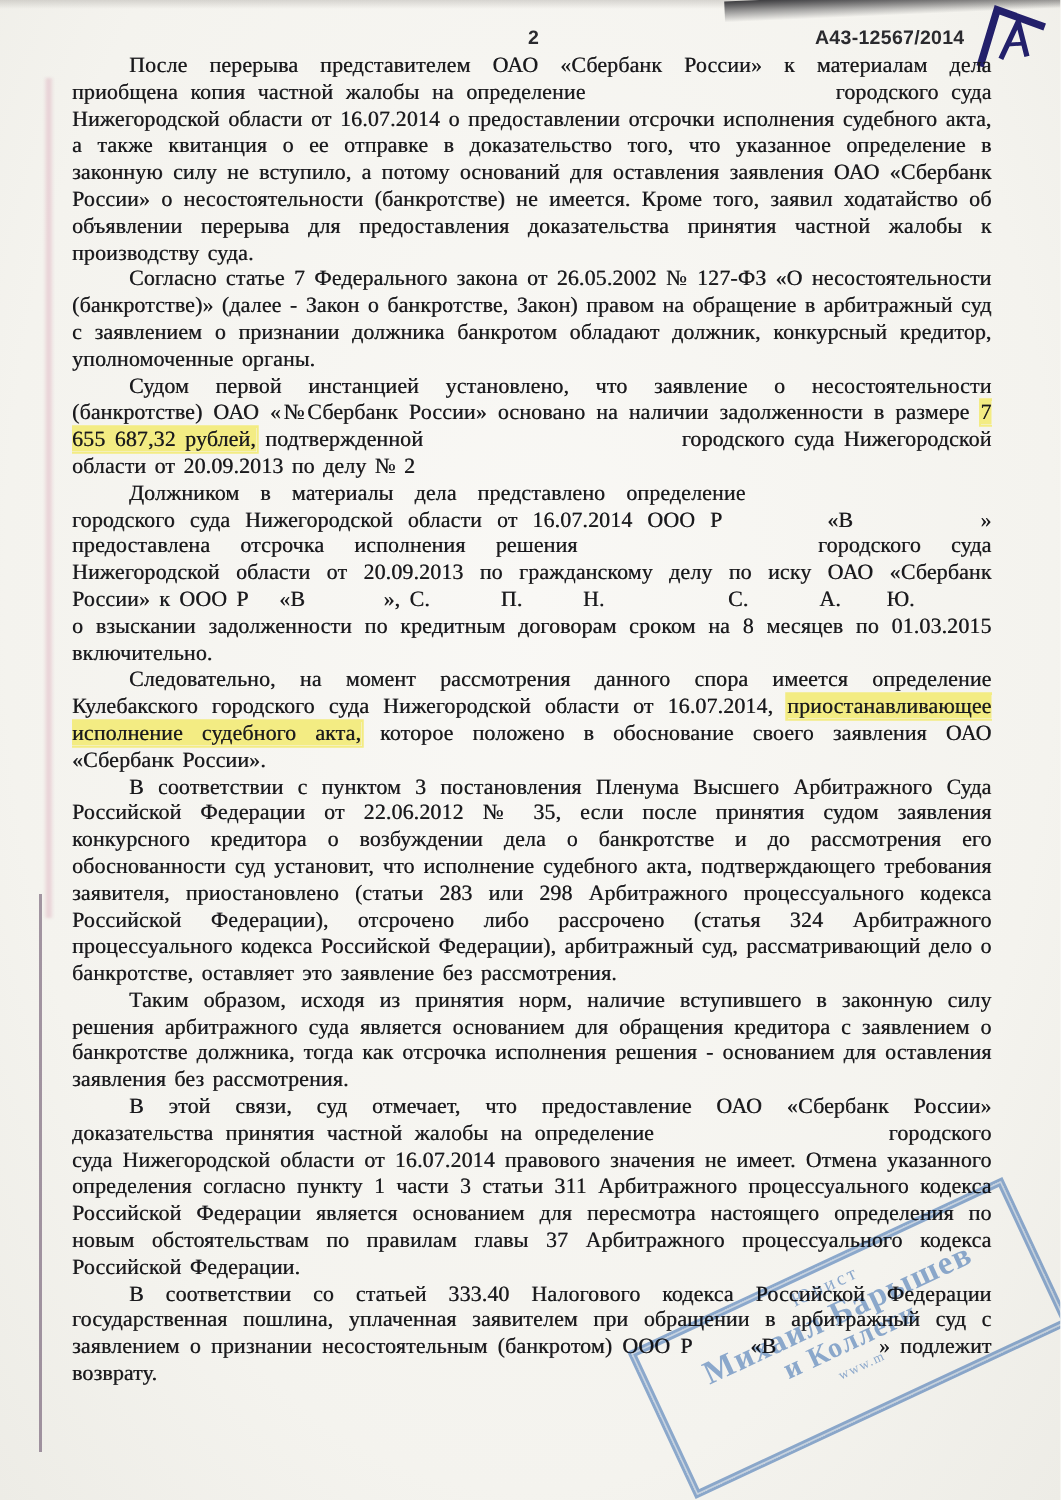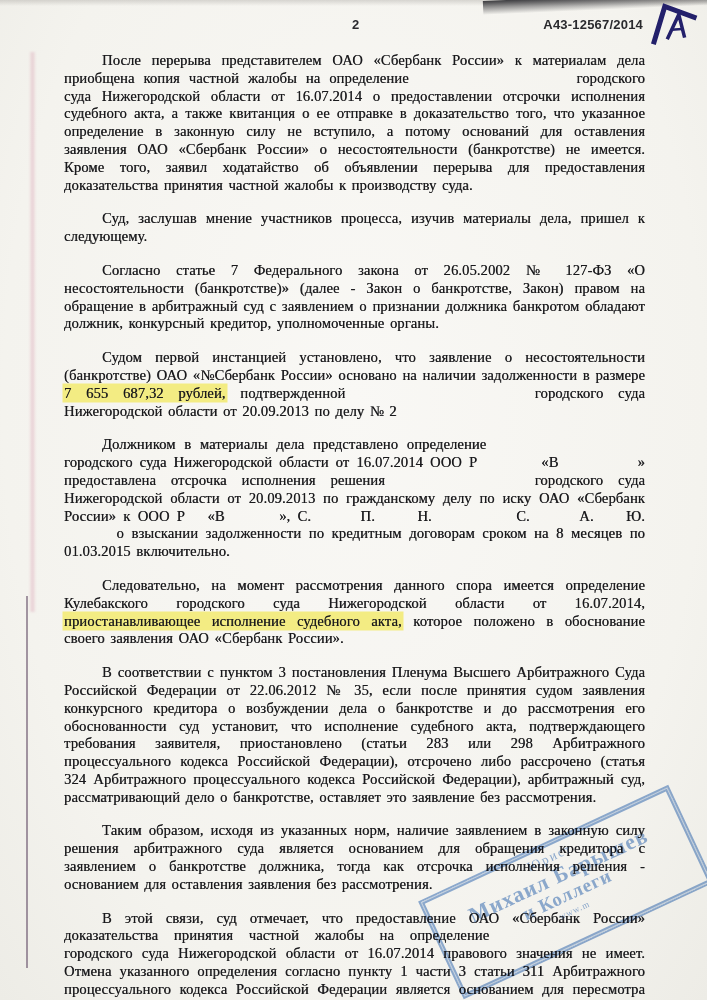--- a/index.html
+++ b/index.html
@@ -21,21 +21,21 @@
   .corner-mark{position:absolute;top:2px;right:8px;width:50px;height:50px;transform:rotate(8deg);}
   
   .header{position:absolute;top:14px;left:0;width:707px;height:18px;
           font-family:"Liberation Sans",sans-serif;font-weight:bold;font-size:13px;color:#2a2a2e;}
   .page-num{position:absolute;left:352px;top:3px;}
   .case-num{position:absolute;right:64px;top:3px;letter-spacing:0.2px;margin-left:37px;}
   
   .doc{position:absolute;left:48px;top:36px;width:613px;color:#19191c;
        font-size:14.6px;line-height:17.8px;letter-spacing:0.1px;word-spacing:1.8px;
        text-align:justify;text-shadow:0.3px 0 0 rgba(25,25,28,0.75);}
-  .para{margin:16px;text-indent:38px;}
+  .para{margin:0;text-indent:38px;}
   .gap{display:inline-block;height:1px;}
   .hl{background:var(--hl,#f3ec83);box-shadow:0 0 0 1.5px var(--hl,#f3ec83);}
   
   .stamp{position:absolute;left:428px;top:838px;width:272px;height:104px;
          transform:rotate(-25deg);transform-origin:50% 50%;
          color:var(--stamp,#4d7fc4);opacity:0.62;mix-blend-mode:multiply;
          border:2px solid currentColor;box-shadow:inset 0 0 0 1px rgba(255,255,255,0.6), inset 0 0 0 3px currentColor;
          font-family:"Liberation Serif",serif;text-align:center;pointer-events:none;}
   .stamp-top{font-size:13px;margin-top:6px;letter-spacing:2px;}
   .stamp-name{font-size:22px;font-weight:bold;line-height:23px;letter-spacing:1px;}
@@ -60,27 +60,26 @@
     </svg>
   </div>
 
   <div class="header">
     <div class="page-num">2</div>
     <div class="case-num">А43-12567/2014</div>
   </div>
 
   <div class="doc">
       <p class="para">После перерыва представителем ОАО «Сбербанк России» к материалам дела приобщена копия частной жалобы на определение <span class="gap" style="width: 150px;"></span> городского суда Нижегородской области от 16.07.2014 о предоставлении отсрочки исполнения судебного акта, а также квитанция о ее отправке в доказательство того, что указанное определение в законную силу не вступило, а потому оснований для оставления заявления ОАО «Сбербанк России» о несостоятельности (банкротстве) не имеется. Кроме того, заявил ходатайство об объявлении перерыва для предоставления доказательства принятия частной жалобы к производству суда.</p>
-      <p class="para">Суд, заслушав мнение участников процесса, изучив материалы дела, пришел к следующему.</p>
       <p class="para">Согласно статье 7 Федерального закона от 26.05.2002 № 127-ФЗ «О несостоятельности (банкротстве)» (далее - Закон о банкротстве, Закон) правом на обращение в арбитражный суд с заявлением о признании должника банкротом обладают должник, конкурсный кредитор, уполномоченные органы.</p>
       <p class="para">Судом первой инстанцией установлено, что заявление о несостоятельности (банкротстве) ОАО «№Сбербанк России» основано на наличии задолженности в размере <span class="hl">7 655 687,32  рублей,</span> подтвержденной <span class="gap" style="width: 160px;"></span> городского суда Нижегородской области от 20.09.2013 по делу № 2</p>
       <p class="para">Должником в материалы дела представлено определение <span class="gap" style="width: 150px;"></span> городского суда Нижегородской области от 16.07.2014 ООО Р <span class="gap" style="width: 50px;"></span> «В <span class="gap" style="width: 65px;"></span> » предоставлена отсрочка исполнения решения <span class="gap" style="width: 120px;"></span> городского суда Нижегородской области от 20.09.2013 по гражданскому делу по иску ОАО «Сбербанк России» к ООО Р <span class="gap" style="width: 8px;"></span> «В <span class="gap" style="width: 40px;"></span> », С. <span class="gap" style="width: 35px;"></span> П. <span class="gap" style="width: 28px;"></span> Н. <span class="gap" style="width: 70px;"></span> С. <span class="gap" style="width: 35px;"></span> А. <span class="gap" style="width: 18px;"></span> Ю. <span class="gap" style="width: 45px;"></span> о взыскании задолженности по кредитным договорам сроком на 8 месяцев по 01.03.2015 включительно.</p>
       <p class="para">Следовательно, на момент рассмотрения данного спора имеется определение Кулебакского городского суда Нижегородской области от 16.07.2014, <span class="hl">приостанавливающее исполнение судебного акта,</span> которое положено в обоснование своего заявления ОАО «Сбербанк России».</p>
       <p class="para">В соответствии с пунктом 3 постановления Пленума Высшего Арбитражного Суда Российской Федерации от 22.06.2012 № 35, если после принятия судом заявления конкурсного кредитора о возбуждении дела о банкротстве и до рассмотрения его обоснованности суд установит, что исполнение судебного акта, подтверждающего требования заявителя, приостановлено (статьи 283 или 298 Арбитражного процессуального кодекса Российской Федерации), отсрочено либо рассрочено (статья 324 Арбитражного процессуального кодекса Российской Федерации), арбитражный суд, рассматривающий дело о банкротстве, оставляет это заявление без рассмотрения.</p>
-      <p class="para">Таким образом, исходя из указанных норм, наличие заявлением в законную силу решения арбитражного суда является основанием для обращения кредитора с заявлением о банкротстве должника, тогда как отсрочка исполнения решения - основанием для оставления заявления без рассмотрения.</p>
+      <p class="para">Таким образом, исходя из принятия норм, наличие вступившего в законную силу решения арбитражного суда является основанием для обращения кредитора с заявлением о банкротстве должника, тогда как отсрочка исполнения решения - основанием для оставления заявления без рассмотрения.</p>
       <p class="para">В этой связи, суд отмечает, что предоставление ОАО «Сбербанк России» доказательства принятия частной жалобы на определение <span class="gap" style="width: 140px;"></span> городского суда Нижегородской области от 16.07.2014 правового значения не имеет. Отмена указанного определения согласно пункту 1 части 3 статьи 311 Арбитражного процессуального кодекса Российской Федерации является основанием для пересмотра настоящего определения по новым обстоятельствам по правилам главы 37 Арбитражного процессуального кодекса Российской Федерации.</p>
       <p class="para">В соответствии со статьей 333.40 Налогового кодекса Российской Федерации государственная пошлина, уплаченная заявителем при обращении в арбитражный суд с заявлением о признании несостоятельным (банкротом) ООО Р <span class="gap" style="width: 25px;"></span> «В <span class="gap" style="width: 55px;"></span> » подлежит возврату.</p>
     </div>
 
   <div class="stamp">
     <div class="stamp-top">Юрист</div>
     <div class="stamp-name">Михаил Барышев</div>
     <div class="stamp-sub">и Коллеги</div>
     <div class="stamp-url">www.m</div>
   </div>

